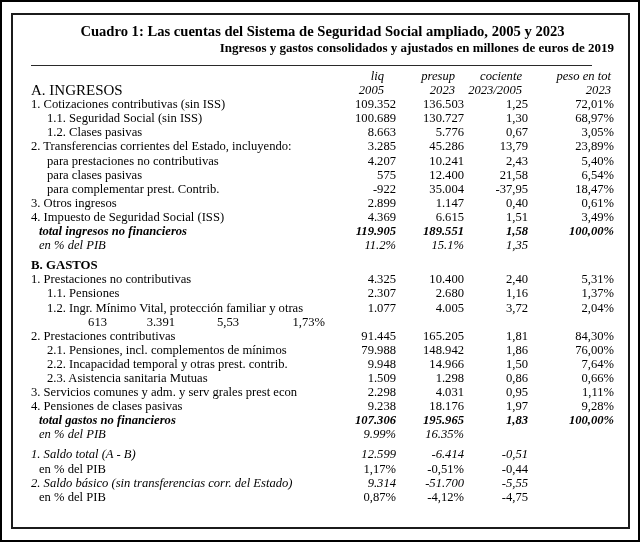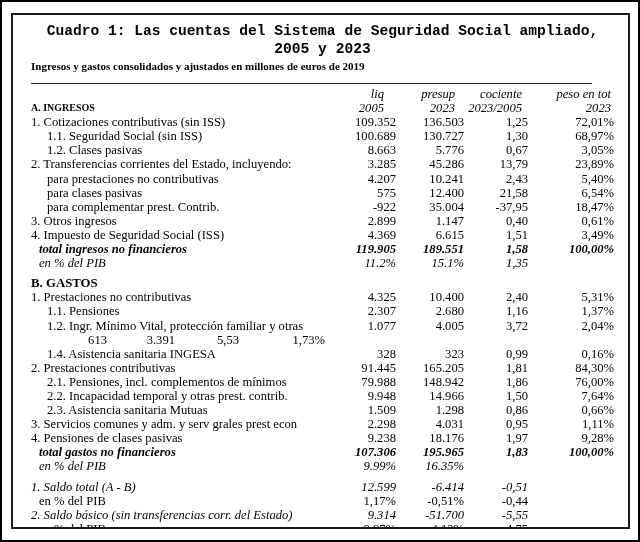--- a/index.html
+++ b/index.html
@@ -23,26 +23,25 @@
     padding: 5px 14px 0 18px;
     box-sizing: border-box;
     overflow: hidden;
   }
   .title {
     text-align: center;
     font-weight: bold;
     font-size: 14.6px;
     line-height: 18px;
     margin-top: 2px;
-    font-family: Liberation Mono, monospace;
   }
   .subtitle {
-    text-align: left;
+    text-align: right;
     font-weight: bold;
-    font-size: 11px;
+    font-size: 13px;
     line-height: 16px;
   }
   .rule {
     border: none;
     border-top: 1.4px solid #2a2a2a;
     margin: 9px 22px 3px 0;
   }
   .row {
     display: flex;
     line-height: 14.1px;
@@ -50,21 +49,21 @@
     white-space: nowrap;
   }
   .row .lbl { flex: 1; overflow: hidden; }
   .row .c   { text-align: right; }
   .row .c1  { width: 76px; }
   .row .c2  { width: 68px; }
   .row .c3  { width: 64px; }
   .row .c4  { width: 86px; }
 
   .row.header { font-style: italic; }
-  .row.header .lbl.sec { font-style: normal; font-weight: bold; font-size: 10px; }
+  .row.header .lbl.sec { font-style: normal; font-weight: normal; font-size: 15px; }
   .row.header .c { padding-right: 3px; }
 
   .row.section { font-weight: bold; font-size: 12.8px; justify-content: flex-end; }
   .row.item    { }
   .row.sub .lbl   { padding-left: 16px; }
   .row.total   { font-weight: bold; font-style: italic; }
   .row.total .lbl { padding-left: 8px; }
   .row.pib_i   { font-style: italic; }
   .row.pib_i .lbl { padding-left: 8px; }
   .row.pib .lbl   { padding-left: 8px; }
@@ -204,27 +203,20 @@
           <span class="c c2">4.005</span>
           <span class="c c3">3,72</span>
           <span class="c c4">2,04%</span>
         </div>
         <div class="row sub">
           <span class="c c1">613</span>
           <span class="c c2">3.391</span>
           <span class="c c3">5,53</span>
           <span class="c c4">1,73%</span>
         </div>
-        <div class="row sub">
-          <span class="lbl">1.4. Asistencia sanitaria INGESA</span>
-          <span class="c c1">328</span>
-          <span class="c c2">323</span>
-          <span class="c c3">0,99</span>
-          <span class="c c4">0,16%</span>
-        </div>
         <div class="row item">
           <span class="lbl">2. Prestaciones contributivas</span>
           <span class="c c1">91.445</span>
           <span class="c c2">165.205</span>
           <span class="c c3">1,81</span>
           <span class="c c4">84,30%</span>
         </div>
         <div class="row sub">
           <span class="lbl">2.1. Pensiones, incl. complementos de mínimos</span>
           <span class="c c1">79.988</span>

